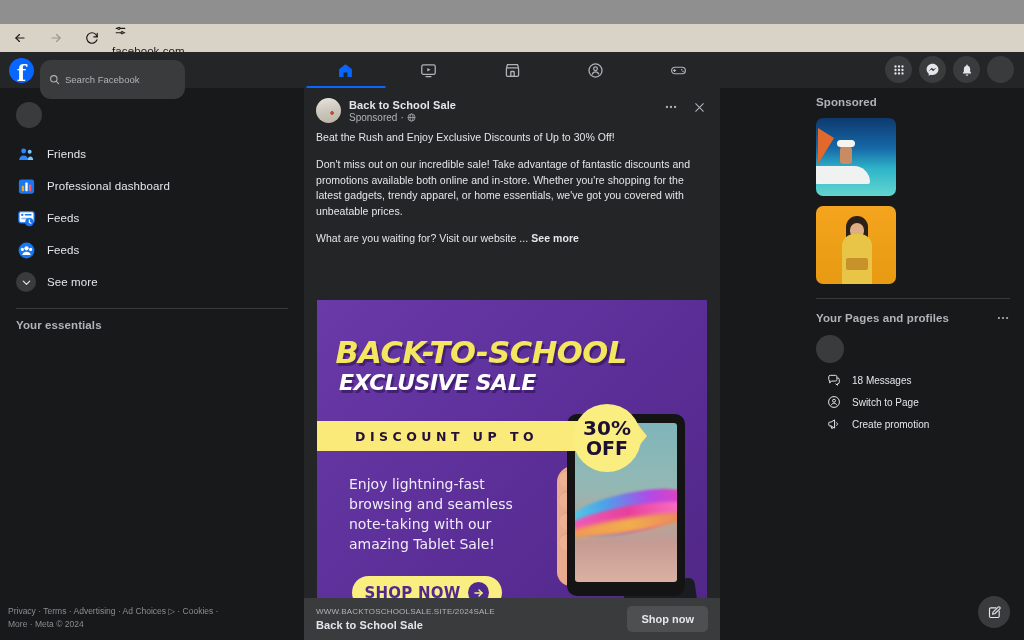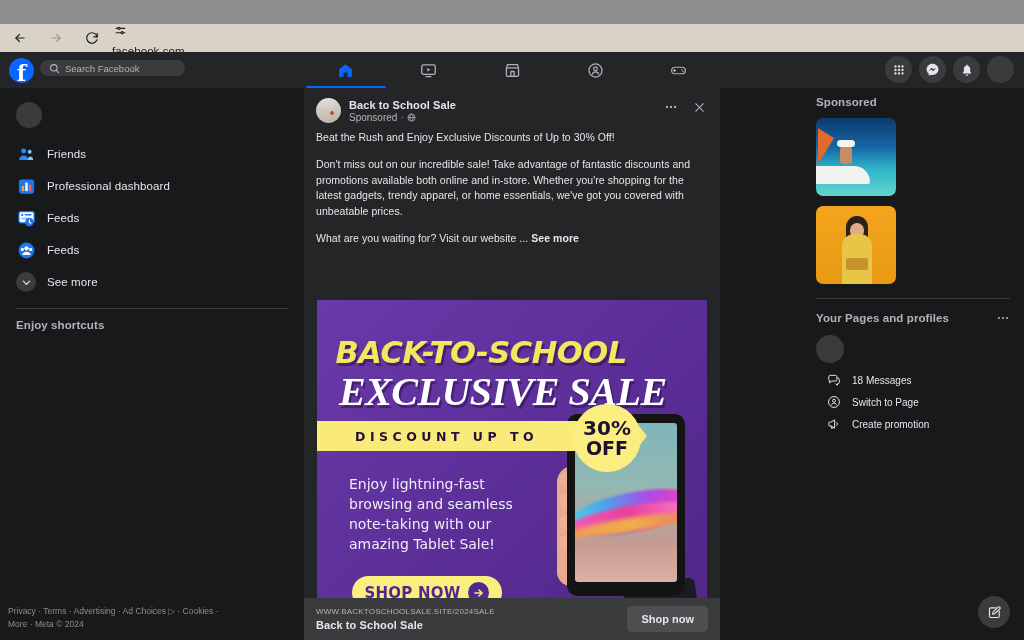--- a/index.html
+++ b/index.html
@@ -50,21 +50,21 @@
     display: flex; align-items: flex-end; justify-content: center;
     overflow: hidden;
   }
   #fb-logo span {
     font-family: "DejaVu Serif", serif;
     font-weight: bold; font-size: 22px; color: #fff;
     line-height: 25px; margin-bottom: -3px;
   }
   #search-pill {
     position: absolute; left: 40px; top: 8px;
-    width: 145px; height: 16px; border-radius: 11px;
+    width: 145px; height: 39px; border-radius: 11px;
     background: #3a3b3c;
     display: flex; align-items: center; gap: 5px;
     padding: 0 9px;
   }
   #search-pill .sicon { color: #b0b3b8; display:flex; }
   #search-input {
     background: transparent; border: 0; outline: none;
     color: #b0b3b8; font-size: 9.5px;
     font-family: "Liberation Sans", sans-serif;
     width: 110px;
@@ -211,21 +211,21 @@
     font-family: "DejaVu Sans", sans-serif;
     font-weight: bold; font-style: italic;
     letter-spacing: -0.5px;
     line-height: 1;
     text-shadow: 2px 3px 0 rgba(40,15,75,.55);
   }
   #ad-line1 {
     top: 38px; font-size: 30px; color: #f5e65f;
     transform: scaleX(1.02);
   }
-  #ad-line2 { top: 72px; font-size: 40px; color: #ffffff; font-family: Liberation Serif, serif; }
+  #ad-line2 { top: 72px; font-size: 22px; color: #ffffff; }
 
   #discount-band {
     position: absolute; left: 0; top: 121px;
     width: 330px; height: 30px;
     background: #f9ea7a;
     clip-path: polygon(0 0, 318px 0, 330px 50%, 318px 100%, 0 100%);
     display: flex; align-items: center;
   }
   #discount-text {
     font-family: "DejaVu Sans", sans-serif;
@@ -623,21 +623,21 @@
         <span id="see-more-icon">
           <svg width="11" height="11" viewBox="0 0 24 24" fill="none" stroke="currentColor" stroke-width="2.6" stroke-linecap="round" stroke-linejoin="round">
               <polyline points="5 9 12 16 19 9"></polyline>
             </svg>
         </span>
       </span>
       <span class="label">See more</span>
     </div>
 
     <div id="sidebar-divider"></div>
-    <div id="your-shortcuts">Enjoy shortcuts</div>
+    <div id="your-shortcuts">Your essentials</div>
 
     <div id="footer-links">Privacy · Terms · Advertising · Ad Choices ▷ · Cookies · More · Meta © 2024</div>
   </div>
 
   <div id="feed">
 
     <div id="post-header">
       <div id="page-avatar"></div>
       <div id="post-header-text">
         <div id="post-page-name">Back to School Sale</div>

